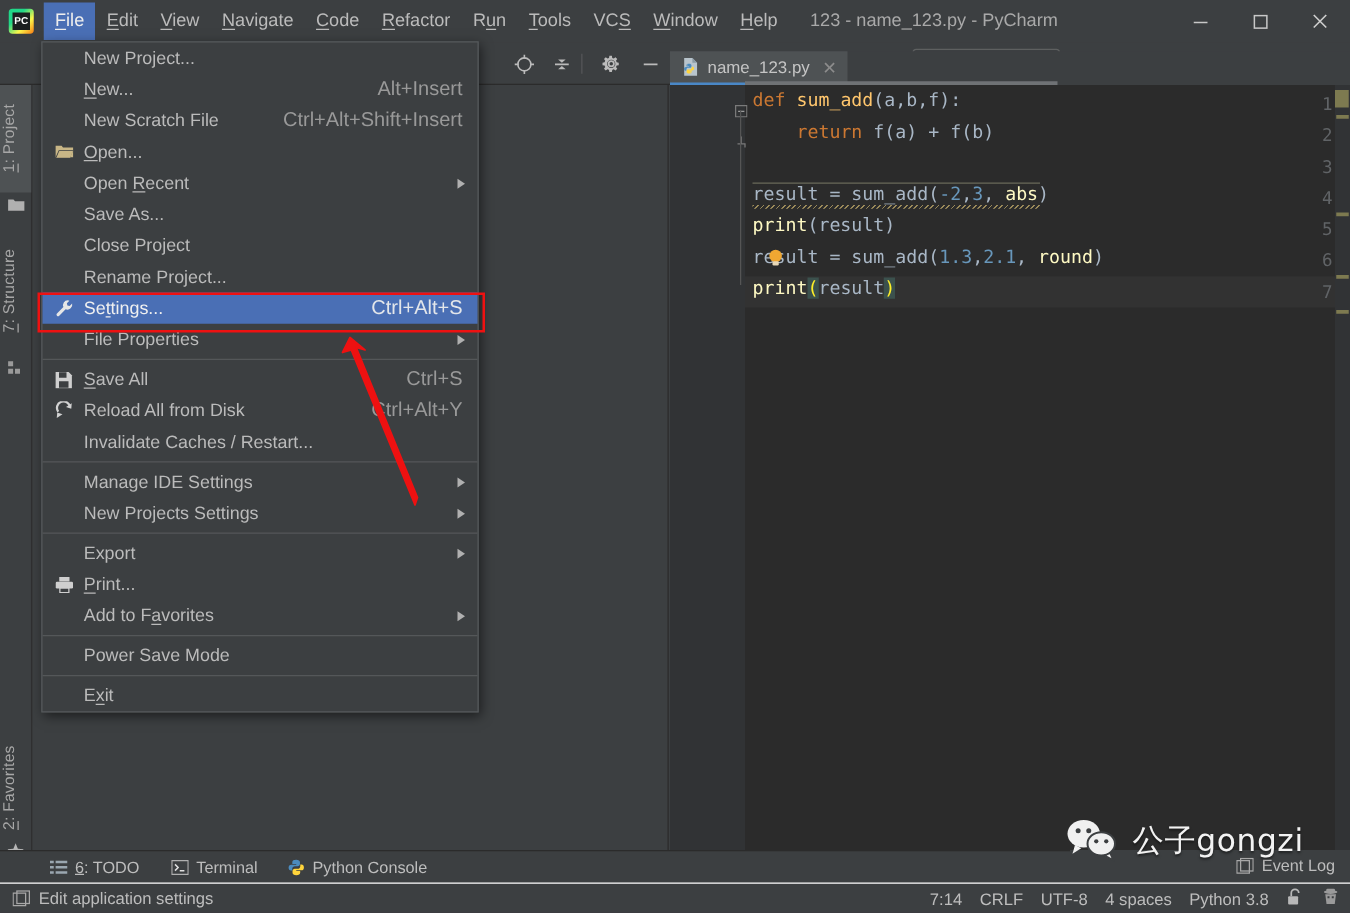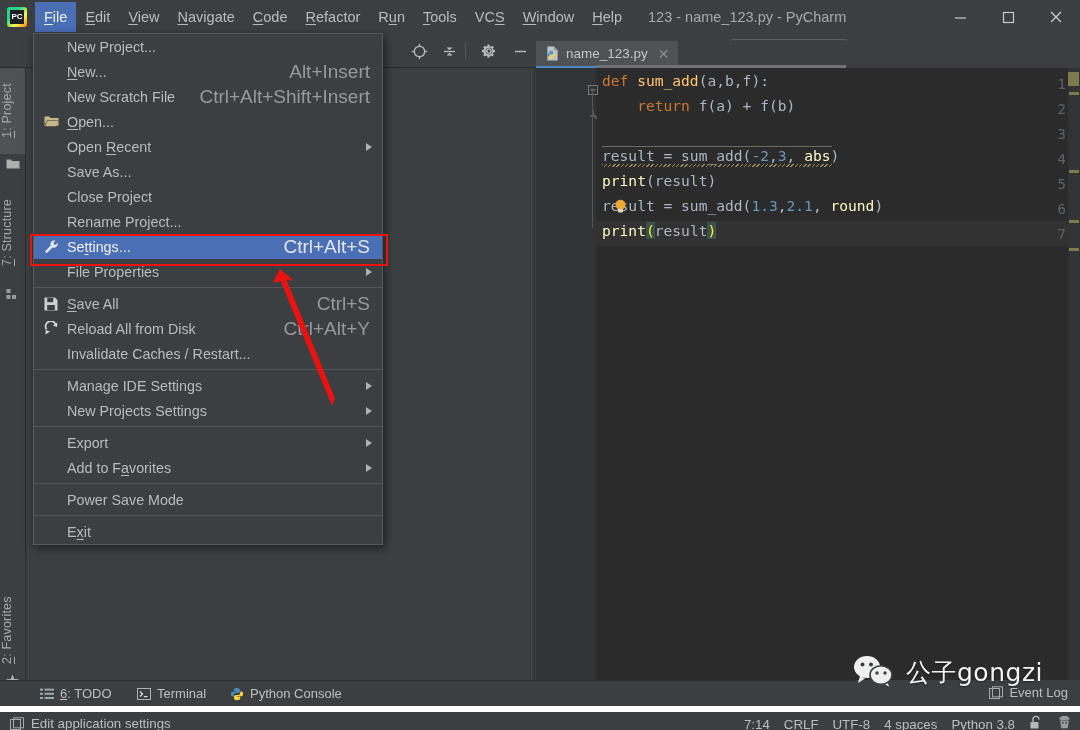--- a/index.html
+++ b/index.html
@@ -161,21 +161,21 @@
     position: absolute; top: 33px; left: 33px; width: 350px;
     background: #3c3f41; border: 1px solid #565a5c;
     box-shadow: 2px 3px 9px rgba(0,0,0,0.55); z-index: 40;
   }
   .mrow {
     position: relative; height: 25px; display: flex; align-items: center;
     color: #bbbbbb; font-size: 14.3px; padding-left: 33px; white-space: nowrap;
   }
   .mrow.hl { background: #4a6fb5; color: #f0f0f0; }
   .mrow .shortcut {
-    position: absolute; right: 12px; color: #999999; font-size: 19px;
+    position: absolute; right: 12px; color: #999999; font-size: 16px;
   }
   .mrow.hl .shortcut { color: #e3e6ea; }
   .mrow .arrow {
     position: absolute; right: 10px; width: 0; height: 0;
     border-top: 4.5px solid transparent; border-bottom: 4.5px solid transparent;
     border-left: 6px solid #b0b0b0;
   }
   .mrow .micon {
     position: absolute; left: 9px; width: 16px; height: 16px;
     display: flex; align-items: center; justify-content: center;
@@ -195,21 +195,21 @@
     position: absolute; left: 0; top: 680px; width: 856px; height: 26px;
     background: #3c3f41; border-top: 1px solid #2b2b2b;
   }
   .toolrow-item {
     position: absolute; top: 0; height: 26px; line-height: 26px;
     color: #bdbdbd; font-size: 13px; display: flex; align-items: center; gap: 6px;
   }
   .toolrow-item u { text-decoration: underline; }
   .statusbar {
     position: absolute; left: 0; top: 706px; width: 1080px; height: 24px;
-    background: #3c3f41; border-top: 6px solid #ffffff;
+    background: #3c3f41; border-top: 1px solid #ffffff;
   }
   .status-left {
     position: absolute; left: 10px; top: 0; height: 24px; line-height: 24px;
     color: #bdbdbd; font-size: 13.3px; display: flex; align-items: center; gap: 7px;
   }
   .status-right {
     position: absolute; right: 8px; top: 0; height: 24px;
     display: flex; align-items: center; gap: 14px;
     color: #bdbdbd; font-size: 13.3px;
   }
@@ -535,20 +535,31 @@
         <span class="arrow"></span>
       </div>
 
     <div class="msep"></div>
 
     <div class="mrow">
         <span>Export</span>
         <span class="arrow"></span>
       </div>
     <div class="mrow">
+      <span class="micon">
+        <svg width="15" height="14" viewBox="0 0 15 14">
+          <rect x="3.4" y="0.6" width="8.2" height="3.6" fill="#cfcfcf"></rect>
+          <rect x="0.6" y="4.4" width="13.8" height="5.4" rx="1" fill="#cfcfcf"></rect>
+          <rect x="3.4" y="9" width="8.2" height="4.4" fill="#cfcfcf"></rect>
+          <rect x="4.4" y="10" width="6.2" height="2.6" fill="#3c3f41"></rect>
+        </svg>
+      </span>
+        <span><u>P</u>rint...</span>
+    </div>
+    <div class="mrow">
         <span>Add to F<u>a</u>vorites</span>
         <span class="arrow"></span>
       </div>
 
     <div class="msep"></div>
 
     <div class="mrow">
         <span>Power Save Mode</span>
       </div>
 

